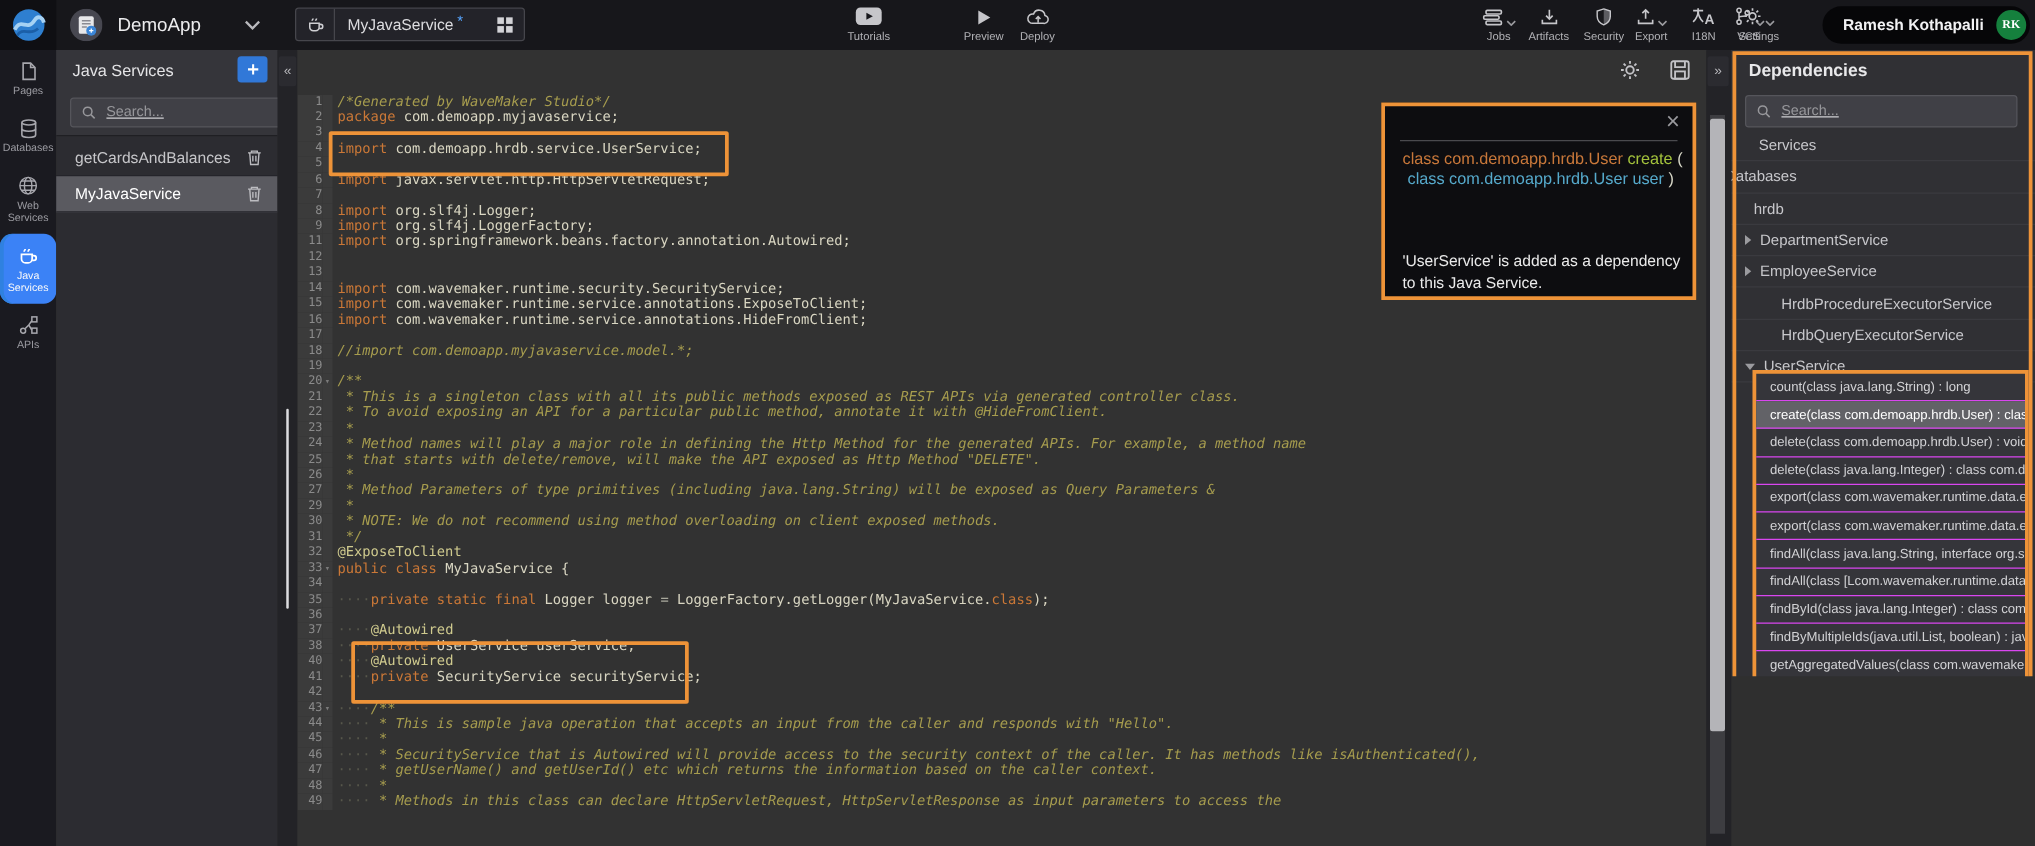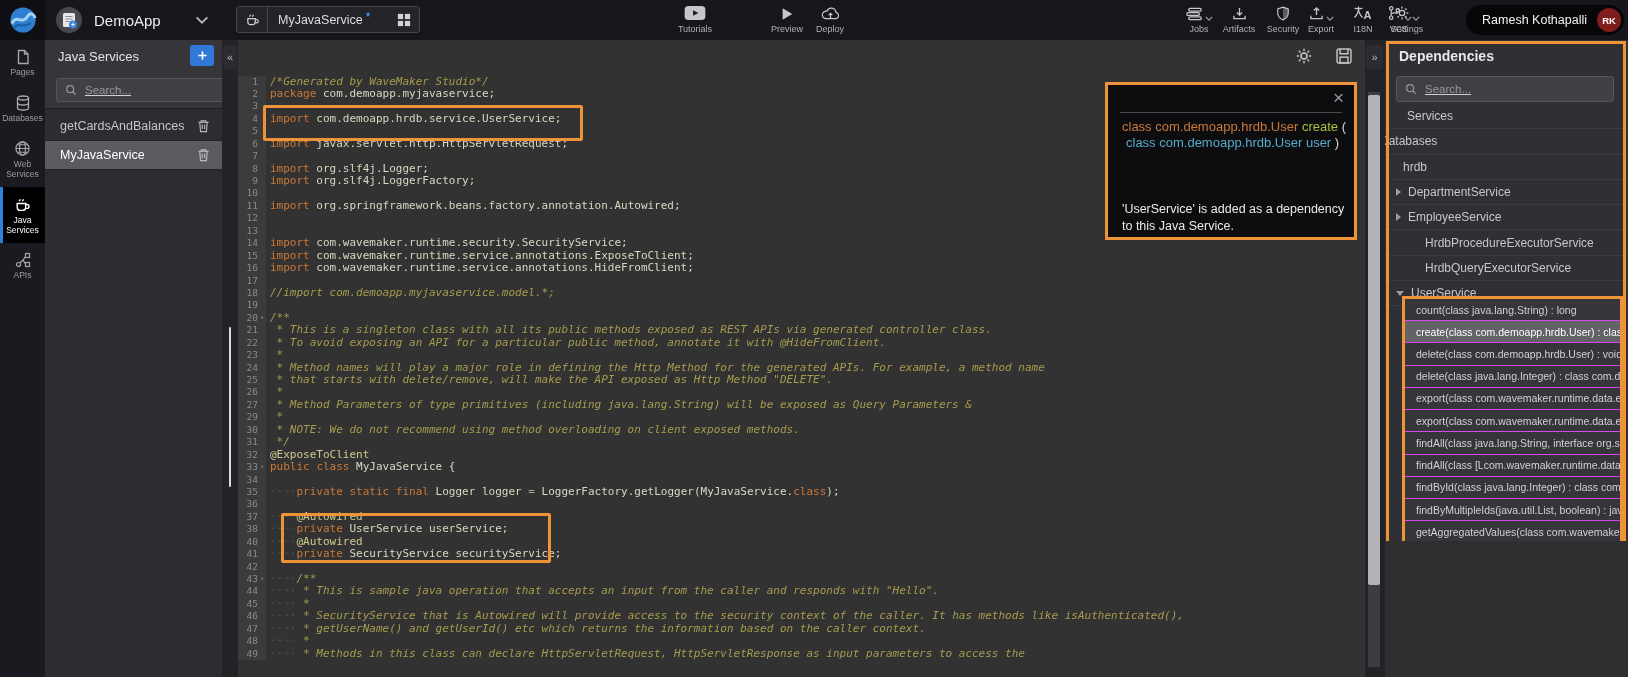--- a/index.html
+++ b/index.html
@@ -19,30 +19,30 @@
   #tab-coffee{width:30px;height:100%;display:flex;align-items:center;justify-content:center;border-right:1px solid #46464c;color:#cfcfd3;}
   #tab-label{font-size:12.5px;color:#dcdcdf;margin-left:10px;}
   #tab-dirty{color:#58a6ff;font-size:12px;position:relative;top:-3px;margin-left:3px;}
   #tab-grid{margin-left:auto;margin-right:8px;color:#d3d3d7;}
   .tb-action{position:absolute;top:4px;display:flex;flex-direction:column;align-items:center;gap:3px;color:#c6c6ca;}
   .tb-action .lbl{font-size:9px;color:#b2b2b6;white-space:nowrap;}
   .tb-action .icwrap{height:17px;display:flex;align-items:flex-end;gap:2px;}
   .chev{color:#9a9a9e;}
   #user-pill{position:absolute;right:4px;top:5px;height:30px;background:#060608;border-radius:15px;
              display:flex;align-items:center;padding:0 3px 0 16px;gap:10px;}
-  #user-name{font-size:12.5px;font-weight:400;color:#f2f2f4;}
+  #user-name{font-size:12.5px;font-weight:700;color:#f2f2f4;}
   #user-avatar{width:24px;height:24px;border-radius:50%;display:flex;align-items:center;justify-content:center;
                font-size:9.5px;font-weight:700;color:#fff;}
 
   
   #sidebar{position:absolute;left:0;top:40px;width:45px;height:637px;background:#1a1a20;}
   .sb-item{width:45px;padding:9px 0 8px 0;display:flex;flex-direction:column;align-items:center;gap:3px;
            color:#a7a7ad;box-sizing:border-box;cursor:pointer;}
   .sb-item .sb-label{font-size:8.5px;line-height:9.5px;text-align:center;color:#9c9ca2;white-space:pre-line;}
-  .sb-item.active{background:#000000;box-shadow:inset 3px 0 0 #2f81e0;color:#fff;}
+  .sb-item.active{background:#3b82f6;box-shadow:inset 3px 0 0 #2f81e0;color:#fff;border-radius:10px;}
   .sb-item.active .sb-label{color:#fafafa;}
 
   
   #svc-panel{position:absolute;left:45px;top:40px;width:177px;height:637px;background:#2c2c31;}
   #svc-header{position:absolute;left:0;top:0;width:100%;height:32px;background:#35353a;display:flex;align-items:center;}
   #svc-title{font-size:13px;color:#e4e4e6;margin-left:13px;}
   #svc-add{position:absolute;right:8px;top:5px;width:24px;height:21px;background:#3178d8;border-radius:3px;
            display:flex;align-items:center;justify-content:center;color:#fff;cursor:pointer;}
   #svc-search-row{position:absolute;left:0;top:32px;width:100%;height:36px;background:#35353a;border-bottom:1px solid #1f1f23;}
   .search-box{display:flex;align-items:center;gap:6px;background:#404046;border:1px solid #55555b;border-radius:3px;
@@ -312,21 +312,21 @@
               <svg width="8" height="5" viewBox="0 0 10 6" fill="none" stroke="currentColor" stroke-width="1.6">
                 <path d="M1 1 L5 5 L9 1"></path>
               </svg>
             </span>
           </div>
           <span class="lbl">Settings</span>
         </div>
       </div>
     <div id="user-pill">
       <span id="user-name">Ramesh Kothapalli</span>
-      <span id="user-avatar" style="background: #7f1d1d;">RK</span>
+      <span id="user-avatar" style="background: #15803d; font-family: Liberation Serif, serif;">RK</span>
     </div>
   </header>
 
   <nav id="sidebar">
       <div class="sb-item">
         <span class="ic ">
           <svg width="16" height="16" viewBox="0 0 16 16" fill="none" stroke="currentColor" stroke-width="1.3">
             <path d="M3.5 1.5 h6 l3.5 3.5 v9.5 h-9.5 z"></path>
             <path d="M9.5 1.5 v3.5 h3.5"></path>
           </svg>
@@ -455,21 +455,20 @@
     <div id="code">
         <div class="cl"><span class="ln">1</span><span class="fd"></span><span class="ct"><span class="tc">/*Generated by WaveMaker Studio*/</span></span></div>
         <div class="cl"><span class="ln">2</span><span class="fd"></span><span class="ct"><span class="tk">package</span><span class="tp"> com.demoapp.myjavaservice;</span></span></div>
         <div class="cl"><span class="ln">3</span><span class="fd"></span><span class="ct"></span></div>
         <div class="cl"><span class="ln">4</span><span class="fd"></span><span class="ct"><span class="tk">import</span><span class="tp"> com.demoapp.hrdb.service.UserService;</span></span></div>
         <div class="cl"><span class="ln">5</span><span class="fd"></span><span class="ct"></span></div>
         <div class="cl"><span class="ln">6</span><span class="fd"></span><span class="ct"><span class="tk">import</span><span class="tp"> javax.servlet.http.HttpServletRequest;</span></span></div>
         <div class="cl"><span class="ln">7</span><span class="fd"></span><span class="ct"></span></div>
         <div class="cl"><span class="ln">8</span><span class="fd"></span><span class="ct"><span class="tk">import</span><span class="tp"> org.slf4j.Logger;</span></span></div>
         <div class="cl"><span class="ln">9</span><span class="fd"></span><span class="ct"><span class="tk">import</span><span class="tp"> org.slf4j.LoggerFactory;</span></span></div>
-        <div class="cl"><span class="ln">10</span><span class="fd"></span><span class="ct"></span></div>
         <div class="cl"><span class="ln">11</span><span class="fd"></span><span class="ct"><span class="tk">import</span><span class="tp"> org.springframework.beans.factory.annotation.Autowired;</span></span></div>
         <div class="cl"><span class="ln">12</span><span class="fd"></span><span class="ct"></span></div>
         <div class="cl"><span class="ln">13</span><span class="fd"></span><span class="ct"></span></div>
         <div class="cl"><span class="ln">14</span><span class="fd"></span><span class="ct"><span class="tk">import</span><span class="tp"> com.wavemaker.runtime.security.SecurityService;</span></span></div>
         <div class="cl"><span class="ln">15</span><span class="fd"></span><span class="ct"><span class="tk">import</span><span class="tp"> com.wavemaker.runtime.service.annotations.ExposeToClient;</span></span></div>
         <div class="cl"><span class="ln">16</span><span class="fd"></span><span class="ct"><span class="tk">import</span><span class="tp"> com.wavemaker.runtime.service.annotations.HideFromClient;</span></span></div>
         <div class="cl"><span class="ln">17</span><span class="fd"></span><span class="ct"></span></div>
         <div class="cl"><span class="ln">18</span><span class="fd"></span><span class="ct"><span class="tc">//import com.demoapp.myjavaservice.model.*;</span></span></div>
         <div class="cl"><span class="ln">19</span><span class="fd"></span><span class="ct"></span></div>
         <div class="cl"><span class="ln">20</span><span class="fd">▾</span><span class="ct"><span class="tc">/**</span></span></div>

